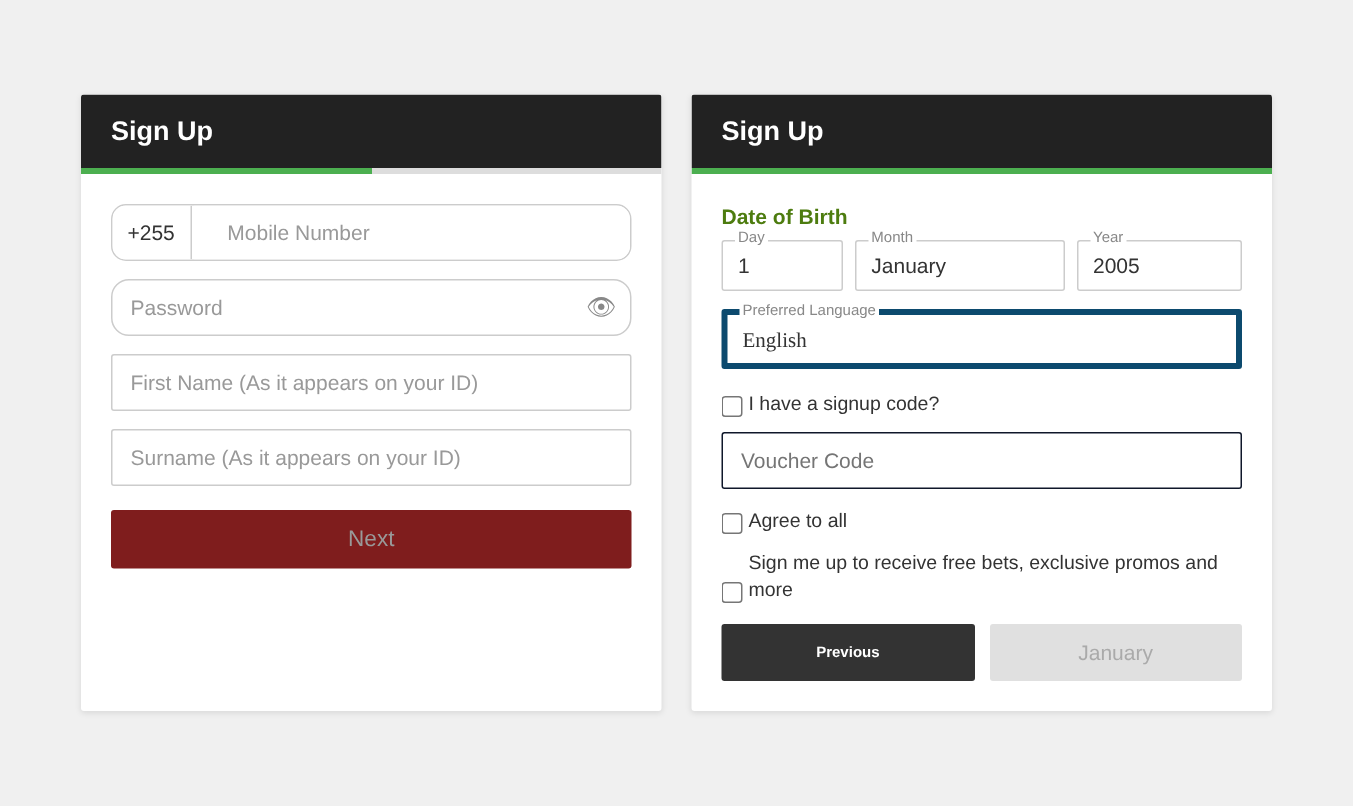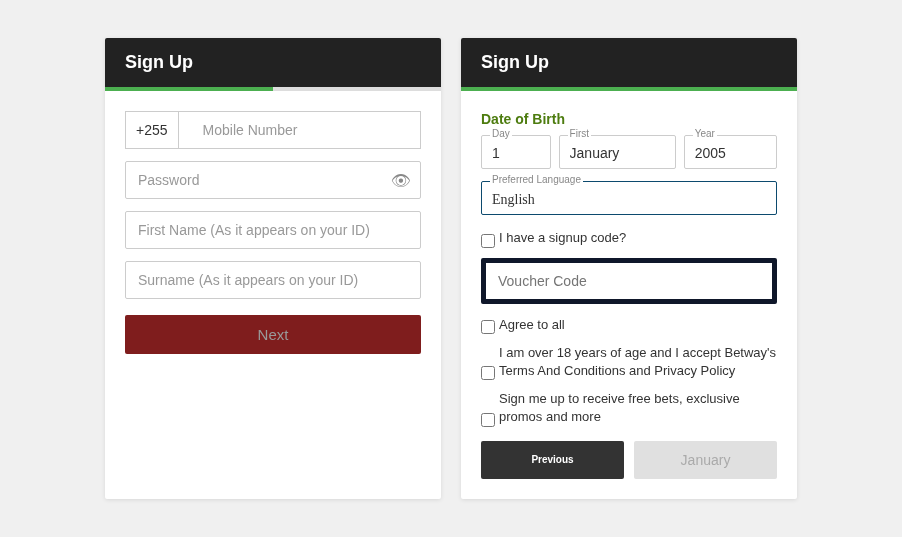--- a/index.html
+++ b/index.html
@@ -12,21 +12,21 @@
       min-height: 537px;
       width: 902px;
     }
     .panels-wrapper {
       display: flex;
       gap: 20px;
       padding: 20px;
     }
     .panel {
       background: #fff;
-      width: 336px;
+      width: 387px;
       border-radius: 2px;
       overflow: hidden;
       box-shadow: 0 1px 4px rgba(0,0,0,0.1);
     }
     .panel-header {
       background: #222;
       color: #fff;
       padding: 14px 20px;
       font-size: 18px;
       font-weight: bold;
@@ -54,21 +54,21 @@
       color: #333;
       outline: none;
       border-radius: 2px;
     }
     .input-group input::placeholder {
       color: #999;
     }
     .input-phone {
       display: flex;
       border: 1px solid #ccc;
-      border-radius: 0;
+      border-radius: 10px;
       overflow: hidden;
     }
     .input-phone .country-code {
       padding: 10px 10px;
       font-size: 14px;
       color: #333;
       background: #fff;
       border-right: 1px solid #ccc;
       white-space: nowrap;
       display: flex;
@@ -80,20 +80,21 @@
       padding: 10px 24px;
       font-size: 14px;
       color: #999;
       outline: none;
     }
     .password-wrapper {
       position: relative;
     }
     .password-wrapper input {
       padding-right: 36px;
+      border-radius: 12px;
     }
     .eye-icon {
       position: absolute;
       right: 10px;
       top: 50%;
       transform: translateY(-50%);
       cursor: pointer;
       color: #888;
       font-size: 16px;
     }
@@ -148,21 +149,21 @@
       background: transparent;
     }
     .dob-field.month-field {
       flex: 2;
     }
     .dob-field.year-field {
       flex: 1.5;
     }
     .lang-field {
       position: relative;
-      border: 1px solid #0c4a6e;
+      border: 4px solid #0c4a6e;
       border-radius: 2px;
       padding: 8px 10px 6px;
       margin-bottom: 14px;
     }
     .lang-field .field-label {
       position: absolute;
       top: -8px;
       left: 8px;
       font-size: 10px;
       color: #888;
@@ -193,21 +194,21 @@
       border: 1px solid #aaa;
       cursor: pointer;
     }
     .checkbox-row label {
       font-size: 13px;
       color: #333;
       line-height: 1.4;
     }
     .voucher-input {
       width: 100%;
-      border: 5px solid #0f172a;
+      border: 1px solid #0f172a;
       padding: 10px 12px;
       font-size: 14px;
       color: #999;
       border-radius: 2px;
       margin-bottom: 12px;
       outline: none;
     }
     .btn-row {
       display: flex;
       gap: 10px;
@@ -277,21 +278,21 @@
     </div>
     <div class="panel-body">
       <div class="dob-section">
         <label class="section-label">Date of Birth</label>
         <div class="dob-fields">
           <div class="dob-field">
             <span class="field-label">Day</span>
             <input type="text" value="1" style="">
           </div>
           <div class="dob-field month-field">
-            <span class="field-label">First</span>
+            <span class="field-label">Month</span>
             <input type="text" value="January" style="">
           </div>
           <div class="dob-field year-field">
             <span class="field-label">Year</span>
             <input type="text" value="2005" style="">
           </div>
         </div>
       </div>
 
       <div class="lang-field">
@@ -304,24 +305,20 @@
         <label for="signupCode">I have a signup code?</label>
       </div>
 
       <input type="text" class="voucher-input" placeholder="Voucher Code" style="">
 
       <div class="checkbox-row">
         <input type="checkbox" id="agreeAll" style="">
         <label for="agreeAll">Agree to all</label>
       </div>
 
-      <div class="checkbox-row">
-        <input type="checkbox" id="terms" style="">
-        <label for="terms">I am over 18 years of age and I accept Betway's Terms And Conditions and Privacy Policy</label>
-      </div>
 
       <div class="checkbox-row">
         <input type="checkbox" id="promo" style="">
         <label for="promo">Sign me up to receive free bets, exclusive promos and more</label>
       </div>
 
       <div class="btn-row">
         <button class="btn-previous">Previous</button>
         <button class="btn-register">January</button>
       </div>

